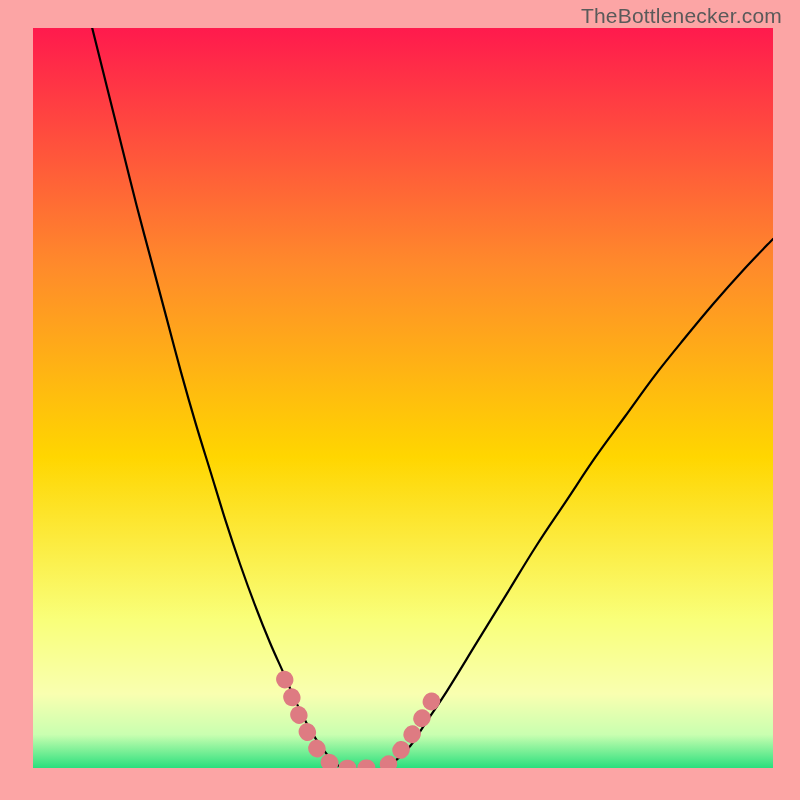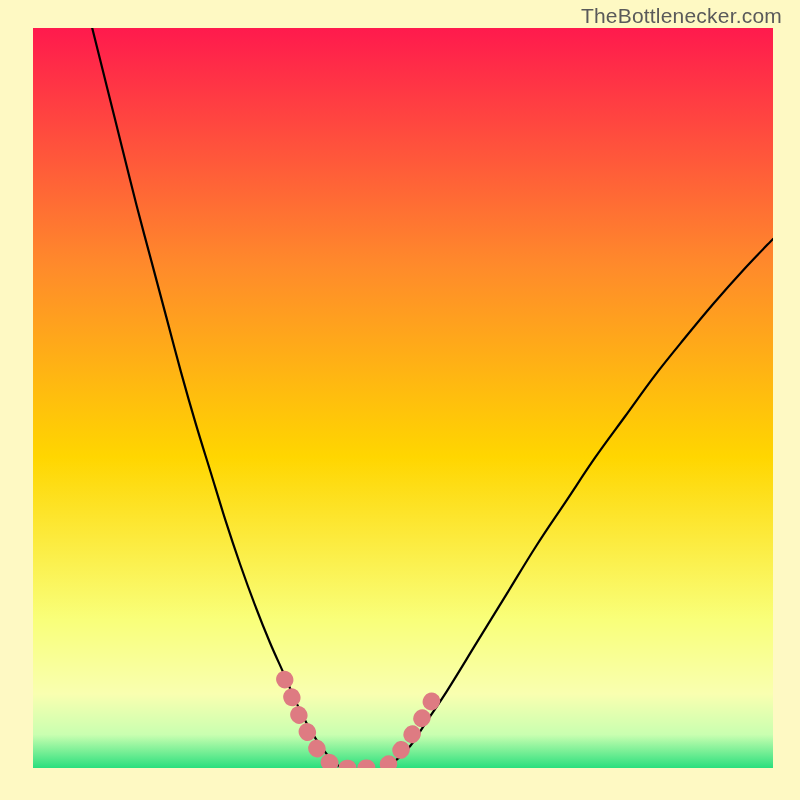--- a/index.html
+++ b/index.html
@@ -8,21 +8,21 @@
     width: 800px;
     height: 800px;
     background: #000000;
     overflow: hidden;
     font-family: Arial, Helvetica, sans-serif;
   }
   .container {
     position: relative;
     width: 800px;
     height: 800px;
-    background: #fef9c3;
+    background: #fca5a5;
   }
   .watermark {
     position: absolute;
     top: 4px;
     right: 18px;
     color: #5a5a5a;
     font-size: 21px;
     font-weight: 500;
     letter-spacing: 0.2px;
     z-index: 50;

